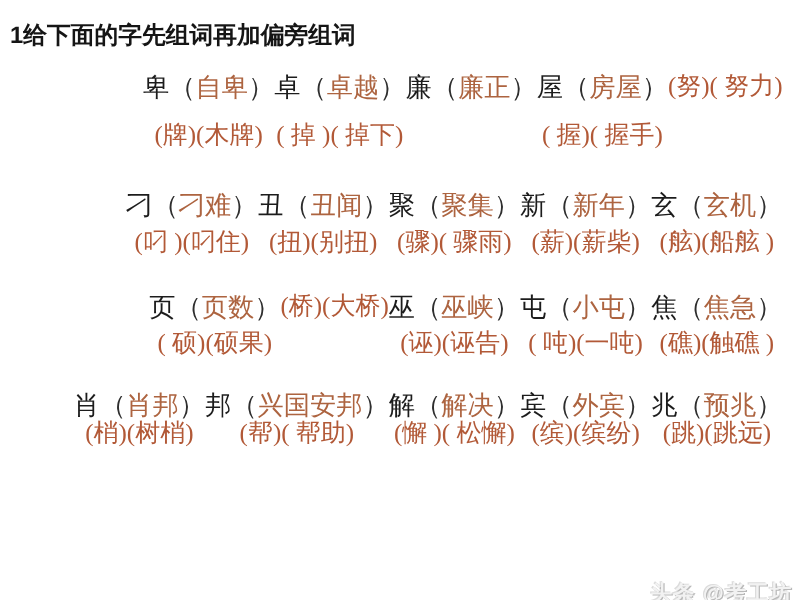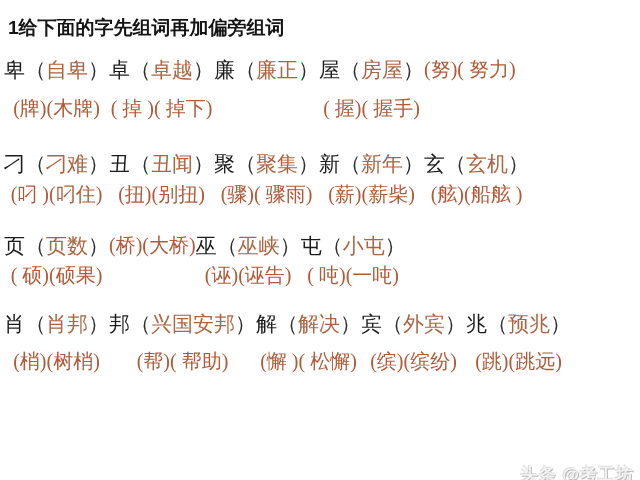--- a/index.html
+++ b/index.html
@@ -6,35 +6,35 @@
   body{
     width:640px;height:480px;background:#ffffff;position:relative;overflow:hidden;
     font-family:"Liberation Serif","DejaVu Serif",serif;
   }
   .page{width:640px;height:480px;position:relative;}
   .title{
     font-family:"Liberation Sans","DejaVu Sans",sans-serif;
     font-weight:700;font-size:19px;color:#151515;
     margin:15px 0 0 8px;
   }
-  .row{display:flex;justify-content:flex-start;padding:0 4px;}
+  .row{display:flex;justify-content:flex-end;padding:0 14px;}
   .row .cell{display:flex;flex-direction:column;align-items:center;}
   .l1{white-space:nowrap;font-size:21px;line-height:24px;color:#1c1c1c;}
   .l1 .base{color:#1c1c1c;}
   .l1 .pa{color:#2e2e2e;}
   .l1 .word{color:#ad6440;}
   .l2{white-space:pre;font-size:20px;line-height:23px;color:#b25937;text-align:center;}
   .r1{margin-top:17px;}
   .r1 .l1{margin-bottom:15px;}
   .r2{margin-top:32px;}
   .r2 .l1{margin-bottom:7px;}
   .r3{margin-top:28px;}
   .r3 .l1{margin-bottom:6px;}
   .r4{margin-top:25px;}
-  .r4 .l1{margin-bottom:14px;}
+  .r4 .l1{margin-bottom:0;}
   .watermark{
     position:absolute;right:6px;bottom:9px;
     font-family:"Liberation Sans","DejaVu Sans",sans-serif;
     font-weight:700;font-size:17px;letter-spacing:1px;
     color:#f2f2f2;
     text-shadow:1px 1px 0 #b9b9b9,-1px -1px 0 #dcdcdc;
   }
 </style>
 </head>
 <body>
@@ -96,20 +96,24 @@
       <div class="l2">(桥)(大桥)</div>
     </div>
     <div class="cell">
       <div class="l1"><span class="base">巫</span><span class="pa">（</span><span class="word">巫峡</span><span class="pa">）</span></div>
       <div class="l2">(诬)(诬告)</div>
     </div>
     <div class="cell">
       <div class="l1"><span class="base">屯</span><span class="pa">（</span><span class="word">小屯</span><span class="pa">）</span></div>
       <div class="l2">( 吨)(一吨)</div>
     </div>
+    <div class="cell">
+      <div class="l1"><span class="base">焦</span><span class="pa">（</span><span class="word">焦急</span><span class="pa">）</span></div>
+      <div class="l2">(礁)(触礁 )</div>
+    </div>
   </div>
 
   <div class="row r4">
     <div class="cell">
       <div class="l1"><span class="base">肖</span><span class="pa">（</span><span class="word">肖邦</span><span class="pa">）</span></div>
       <div class="l2">(梢)(树梢)</div>
     </div>
     <div class="cell">
       <div class="l1"><span class="base">邦</span><span class="pa">（</span><span class="word">兴国安邦</span><span class="pa">）</span></div>
       <div class="l2">(帮)( 帮助)</div>

